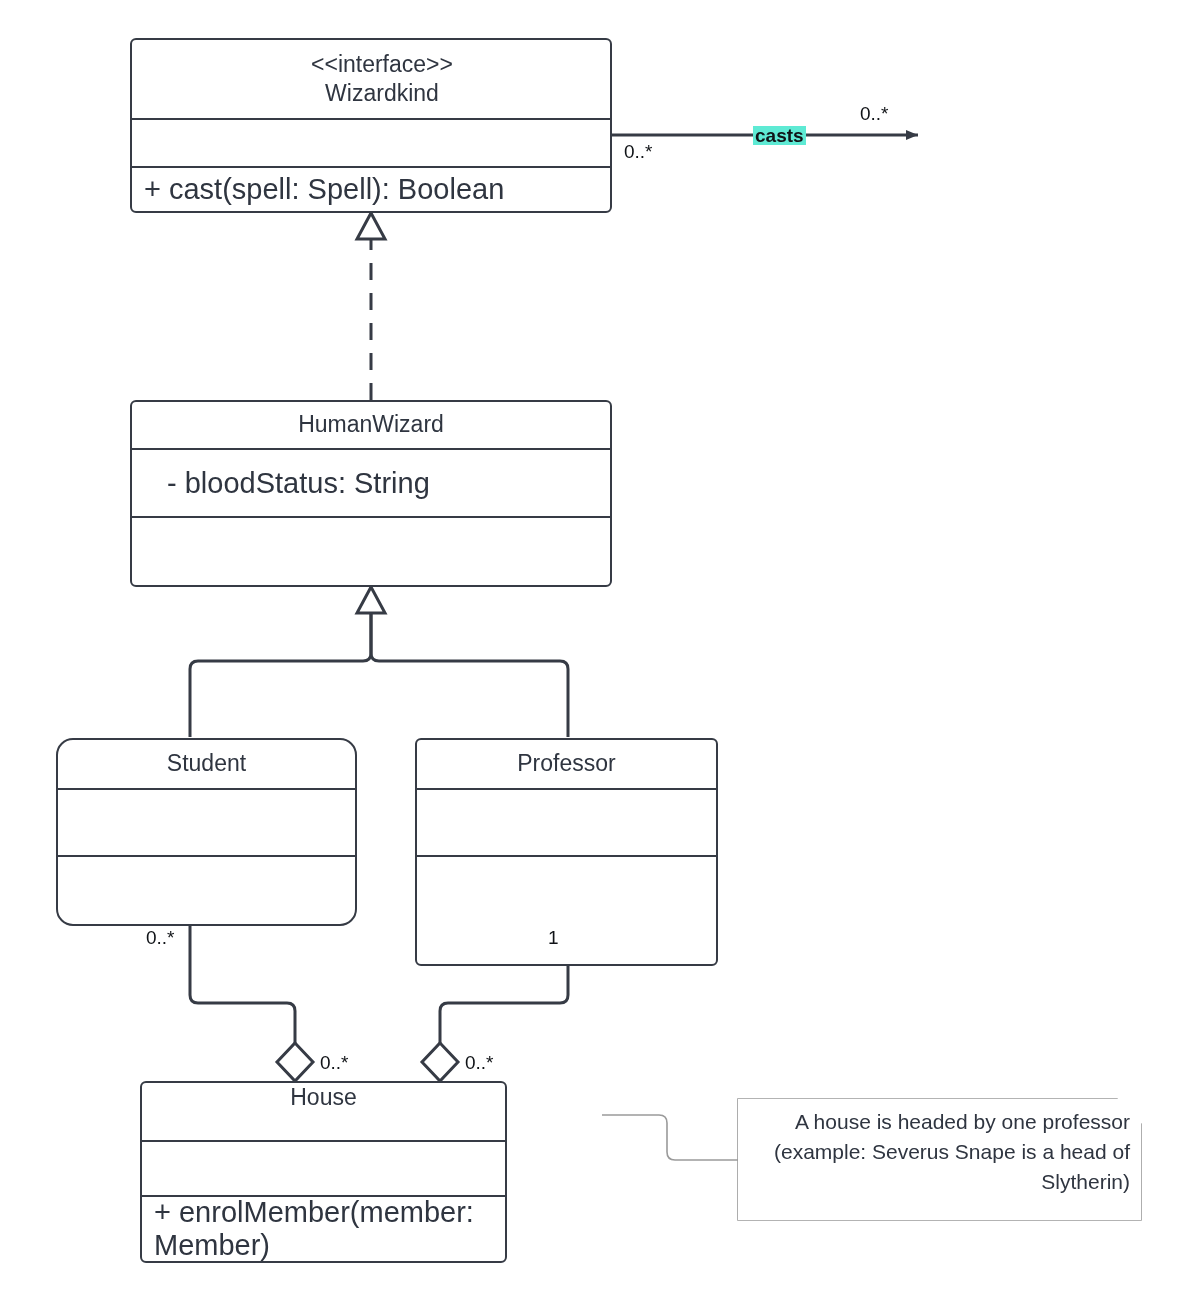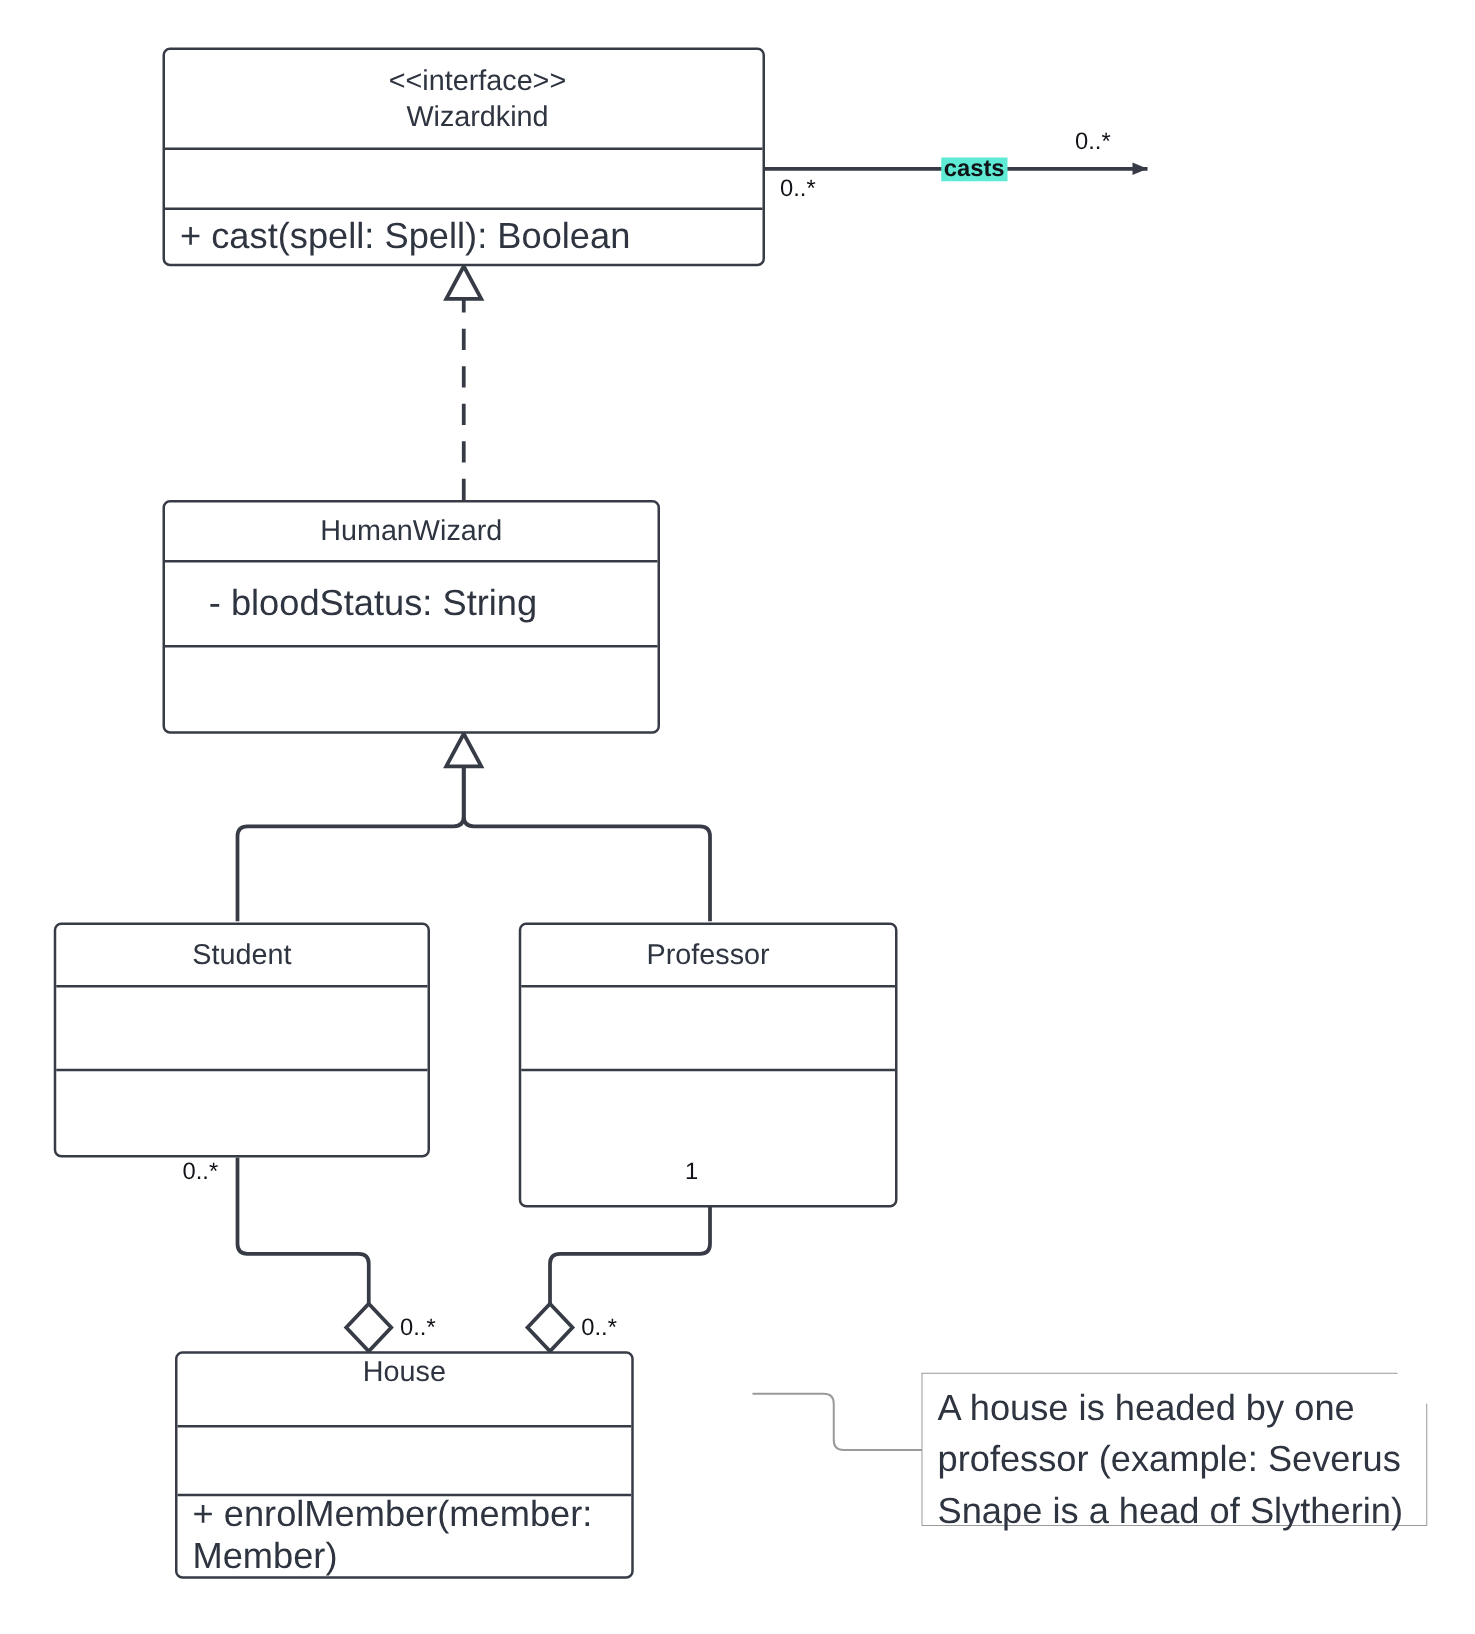--- a/index.html
+++ b/index.html
@@ -75,23 +75,24 @@
     position: absolute;
     box-sizing: border-box;
     background: #ffffff;
   }
   .note-text {
     position: absolute;
     left: 12px;
     top: 8px;
     width: 380px;
     color: #2f3540;
-    font-size: 29px;
+    font-size: 21px;
     line-height: 1.42;
     white-space: pre-line;
+    text-align: right;
   }
 </style>
 </head>
 <body>
 
 <div id="canvas">
 
   <svg id="diagram-svg" viewBox="0 0 1180 1307" xmlns="http://www.w3.org/2000/svg">
     <defs>
       <marker id="open-arrow" markerWidth="14" markerHeight="12" refX="13" refY="6" orient="auto" markerUnits="userSpaceOnUse">
@@ -142,27 +143,27 @@
   </svg>
 
   <div class="uml-box" style="left:130px; top:38px; width:482px; height:175px;">
     <div class="compartment cls-name" style="height:78px;padding-left:22px;">&lt;&lt;interface&gt;&gt;
 Wizardkind</div>
     <div class="compartment cls-member cls-empty" style="height:48px;"></div>
     <div class="compartment cls-member" style="height:45px;">+ cast(spell: Spell): Boolean</div>
   </div>
 
 
-  <div class="uml-box" style="left:130px; top:400px; width:398px; height:187px;">
+  <div class="uml-box" style="left:130px; top:400px; width:482px; height:187px;">
     <div class="compartment cls-name" style="height:46px;">HumanWizard</div>
     <div class="compartment cls-member" style="height:68px;padding-left:35px;">- bloodStatus: String</div>
     <div class="compartment cls-member cls-empty" style="height:68px;"></div>
   </div>
 
-  <div class="uml-box" style="left:43px; top:738px; width:301px; height:188px;">
+  <div class="uml-box" style="left:56px; top:738px; width:301px; height:188px;border-radius:17px;">
     <div class="compartment cls-name" style="height:48px;">Student</div>
     <div class="compartment cls-member cls-empty" style="height:67px;"></div>
     <div class="compartment cls-member cls-empty" style="height:68px;"></div>
   </div>
 
   <div class="uml-box" style="left:415px; top:738px; width:303px; height:228px;">
     <div class="compartment cls-name" style="height:48px;">Professor</div>
     <div class="compartment cls-member cls-empty" style="height:67px;"></div>
     <div class="compartment cls-member cls-empty" style="height:68px;"></div>
   </div>

